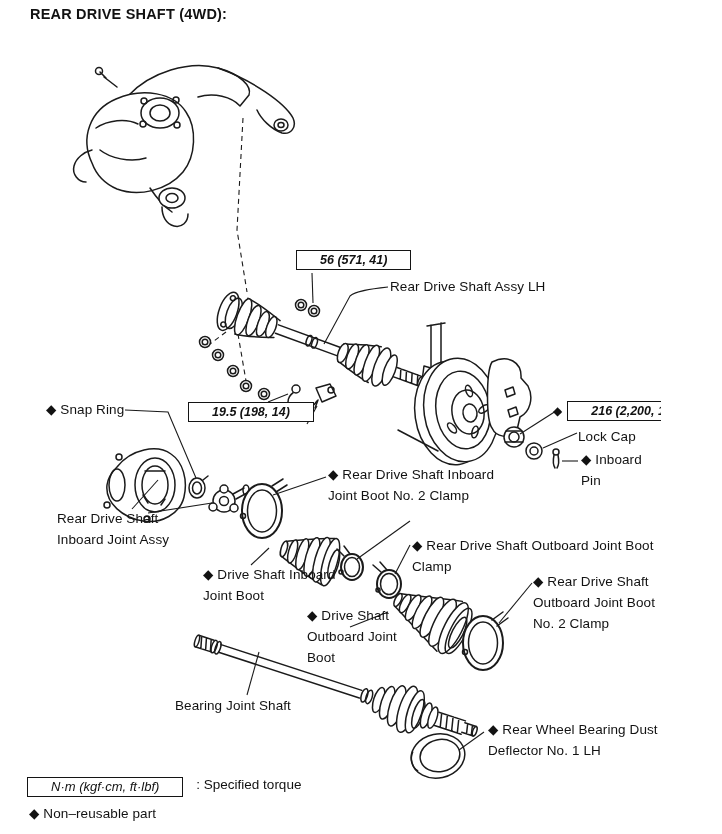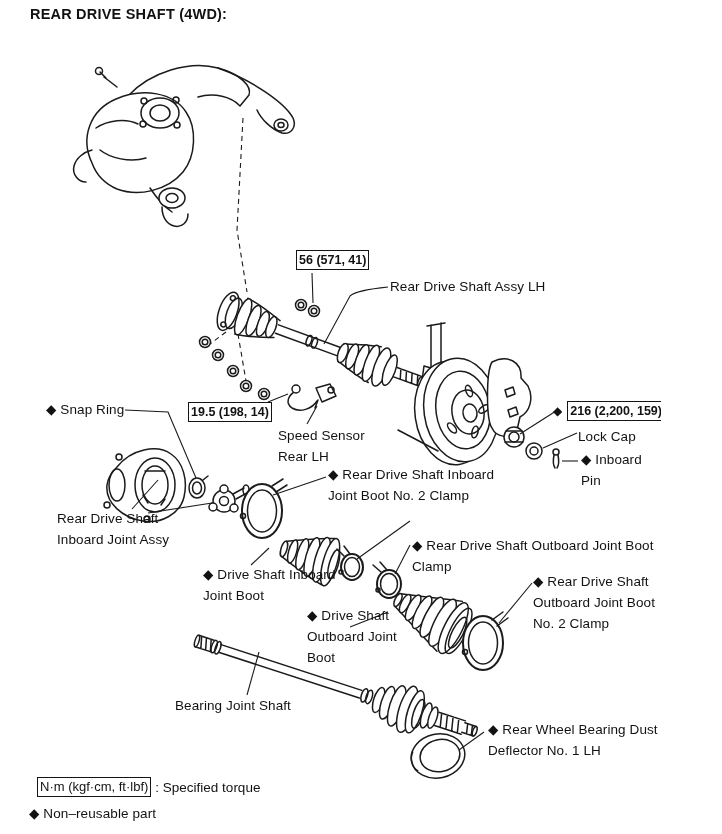--- a/index.html
+++ b/index.html
@@ -1,24 +1,24 @@
 <!DOCTYPE html>
 <html><head>
 <meta charset="utf-8">
 <style>
   html,body{margin:0;padding:0;background:#fff;}
   .page{position:relative;width:661px;height:834px;background:#fff;overflow:hidden;
         font-family:"Liberation Sans",sans-serif;color:#121212;}
   .title{position:absolute;left:30px;top:6px;font-size:14.5px;font-weight:bold;letter-spacing:.2px;}
   .lbl{position:absolute;font-size:13.5px;line-height:21px;white-space:pre-line;letter-spacing:.1px;}
   .tq{position:absolute;display:flex;align-items:center;gap:5px;}
-  .tqbox{border:1.6px solid #141414;padding:0 2px;font-weight:bold;font-size:12.5px;
-         line-height:18px;white-space:nowrap;background:#fff;}
+  .tqbox{border:1.6px solid #141414;padding:0 23px;font-weight:bold;font-size:12.5px;
+         line-height:18px;white-space:nowrap;background:#fff;font-style:italic;}
   .diamond{font-size:12px;line-height:12px;}
-  .legend-row{position:absolute;display:flex;align-items:center;gap:4px;font-size:13.5px;margin-left:10px;}
+  .legend-row{position:absolute;display:flex;gap:13px;font-size:13.5px;}
   svg.art{position:absolute;left:0;top:0;}
   svg.art *{vector-effect:non-scaling-stroke;}
   .ln{stroke:#1b1b1b;stroke-width:1.5;fill:none;stroke-linecap:round;stroke-linejoin:round;}
   .lnf{stroke:#1b1b1b;stroke-width:1.5;fill:#fff;stroke-linecap:round;stroke-linejoin:round;}
   .leader{stroke:#1b1b1b;stroke-width:1.1;fill:none;}
   .dash{stroke:#1b1b1b;stroke-width:1.1;fill:none;stroke-dasharray:5 4;}
   .thick{stroke-width:2;}
 </style>
 </head>
 <body>
@@ -264,22 +264,20 @@
   <div class="tq" style="left:296px;top:250px;">
     <span class="tqbox">56 (571, 41)</span>
   </div>
 
   <div class="lbl" style="left:390px;top:276px;">Rear Drive Shaft Assy LH</div>
 
   <div class="tq" style="left:188px;top:402px;">
     <span class="tqbox">19.5 (198, 14)</span>
   </div>
 
-  <div class="lbl" style="left:278px;top:425px;">Speed Sensor
-Rear LH</div>
 
   <div class="lbl" style="left:46px;top:399px;">◆ Snap Ring</div>
 
   <div class="tq" style="left:553px;top:401px;">
     <span class="diamond">◆</span>
     <span class="tqbox">216 (2,200, 159)</span>
   </div>
 
   <div class="lbl" style="left:578px;top:426px;">Lock Cap</div>
 

